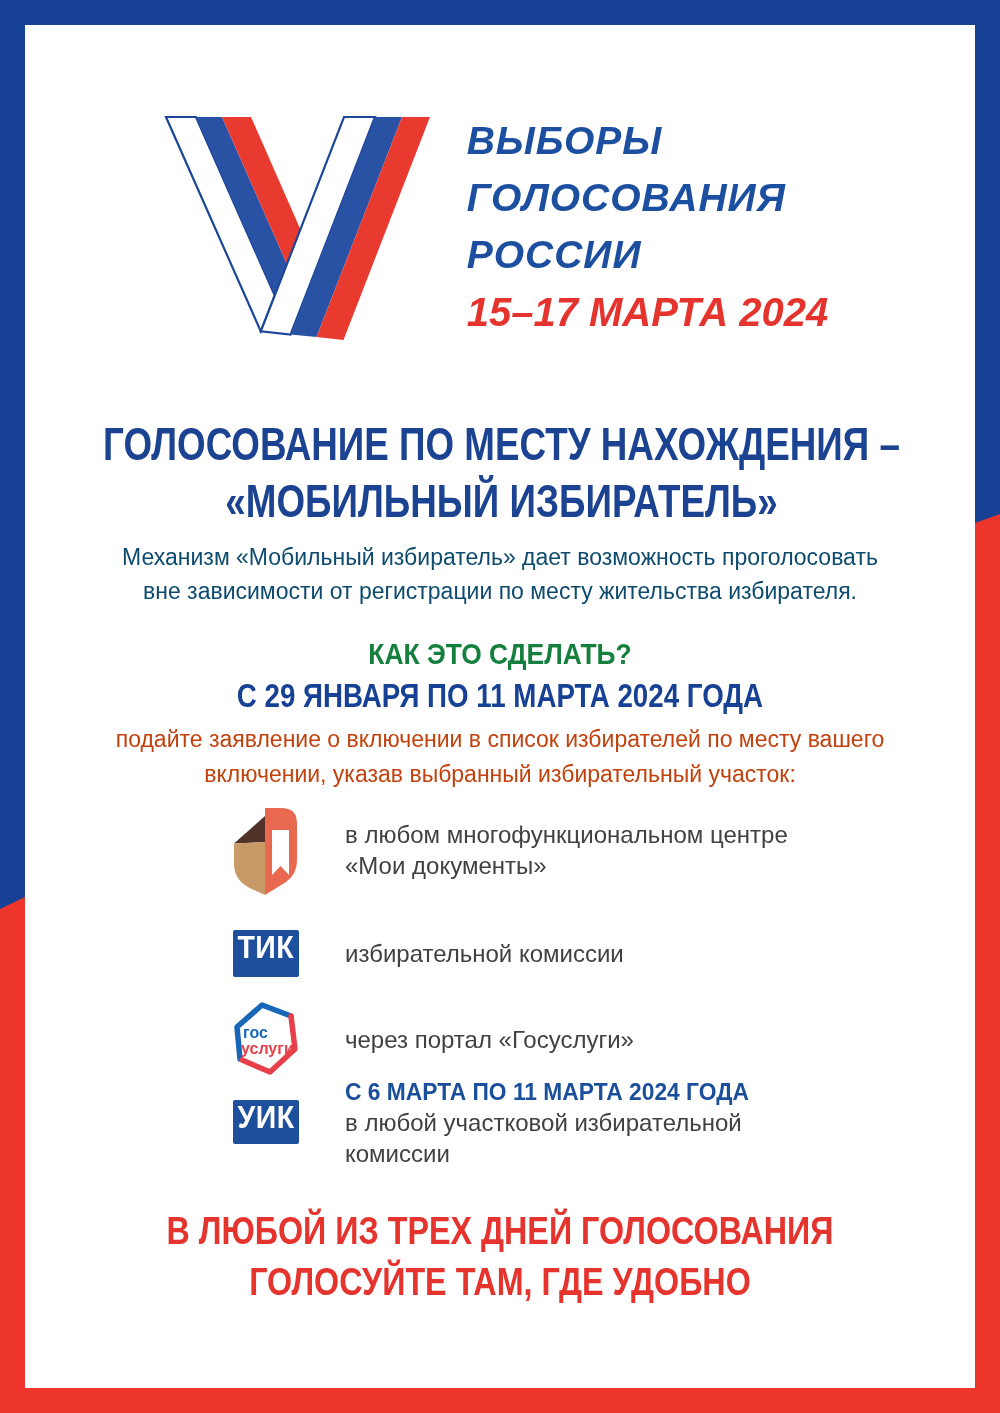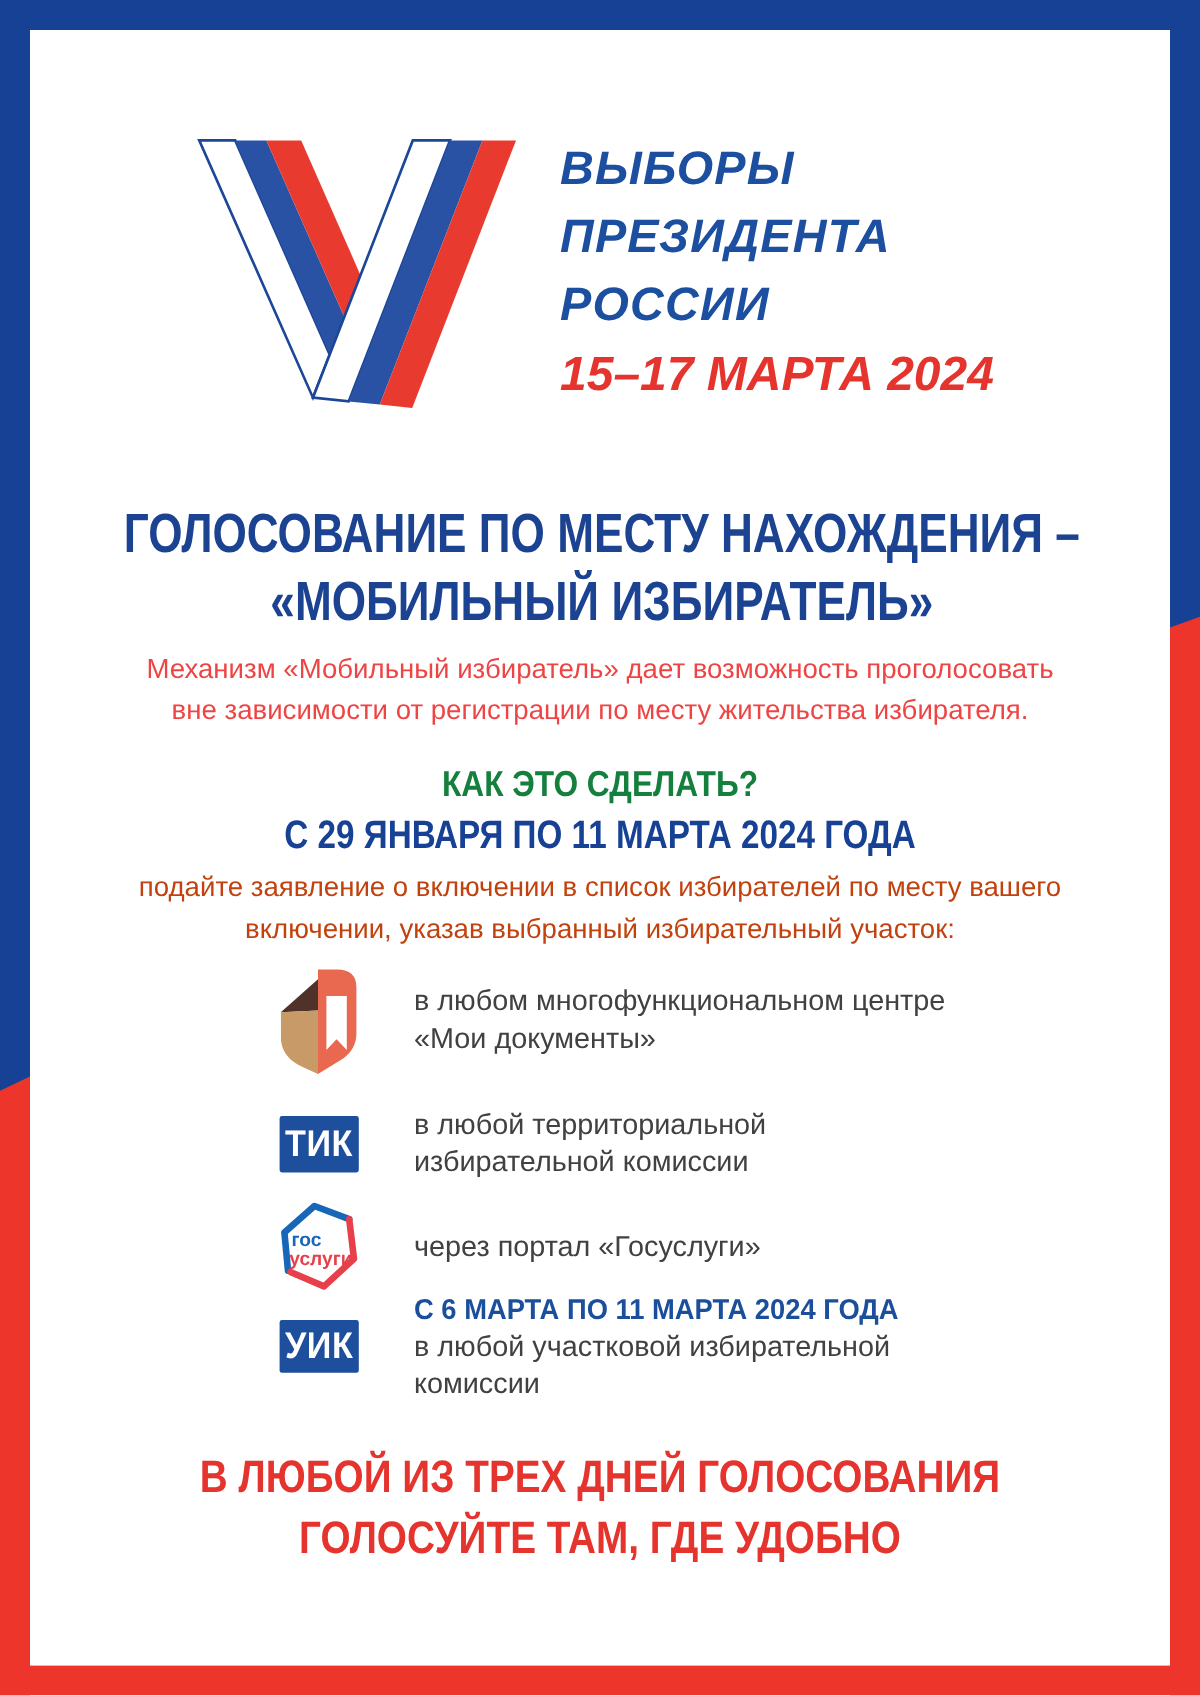--- a/index.html
+++ b/index.html
@@ -19,38 +19,38 @@
 
   
   .logo-row{position:absolute;top:110px;left:0;right:16px;display:flex;justify-content:center;align-items:flex-start;gap:31px;}
   .logo-text{padding-top:2px;}
   .logo-title-line{font-size:39px;font-weight:700;font-style:italic;color:#1d4fa1;line-height:57px;letter-spacing:1px;white-space:nowrap;}
   .logo-dates{font-size:40px;font-weight:700;font-style:italic;color:#e5332d;line-height:42px;margin-top:8px;white-space:nowrap;}
 
   
   .h1-block{position:absolute;top:416px;left:3px;right:0;text-align:center;color:#1b4391;}
   .h1-line{font-size:46px;font-weight:700;line-height:57px;transform:scaleX(0.8);transform-origin:50% 50%;white-space:nowrap;}
-  .intro{position:absolute;top:540px;left:0;right:0;text-align:center;color:#ef4444;}
+  .intro{position:absolute;top:540px;left:0;right:0;text-align:center;color:#0c4a6e;}
   .body-line{font-size:23px;line-height:34px;white-space:nowrap;}
   .how-title{position:absolute;top:636px;left:0;right:0;text-align:center;color:#15803d;}
   .how-title .t{font-size:30px;font-weight:700;line-height:36px;transform:scaleX(0.88);transform-origin:50% 50%;white-space:nowrap;}
   .how-period{position:absolute;top:676px;left:0;right:0;text-align:center;color:#164194;}
   .how-period .t{font-size:33px;font-weight:700;line-height:40px;transform:scaleX(0.84);transform-origin:50% 50%;white-space:nowrap;}
   .how-desc{position:absolute;top:722px;left:0;right:0;text-align:center;color:#c2410c;}
   .how-desc .body-line{line-height:35px;}
 
   
   .row{position:absolute;left:232px;width:620px;display:flex;align-items:center;}
   .icon-col{width:68px;display:flex;justify-content:center;flex-shrink:0;}
   .text-col{margin-left:45px;font-size:24px;color:#414042;line-height:31px;}
   .row1{top:802px;height:96px;}
   .row2{top:924px;height:58px;}
   .row3{top:1000px;height:78px;}
   .row4{top:1094px;height:56px;}
-  .badge{background:#1d4f9c;color:#ffffff;display:flex;align-items:center;justify-content:center;border-radius:2px;}
+  .badge{background:#1d4f9c;color:#ffffff;display:flex;align-items:flex-start;justify-content:center;border-radius:2px;}
   .badge-tik{width:66px;height:47px;}
   .badge-uik{width:66px;height:44px;}
   .badge span{font-size:31px;font-weight:700;transform:scaleX(0.92);letter-spacing:0.5px;}
   .uik-highlight{color:#1b4f9c;font-weight:700;font-size:24px;line-height:31px;transform:scaleX(0.95);transform-origin:0 50%;white-space:nowrap;}
 
   
   .footer{position:absolute;top:1206px;left:0;right:0;text-align:center;color:#e5332d;}
   .footer-line{font-size:38px;font-weight:700;line-height:51px;transform:scaleX(0.85);transform-origin:50% 50%;white-space:nowrap;}
 </style>
 </head>
@@ -71,21 +71,21 @@
       <polygon points="212,119 242,119 320.8,297.5 306.8,333.4" fill="#ffffff" stroke="#1c4798" stroke-width="2.2"></polygon>
       <polygon points="242,119 268,119 333,266.3 320.8,297.5" fill="#2a52a4"></polygon>
       <polygon points="268,119 297,119 346.5,231.5 333,266.3" fill="#e93a30"></polygon>
 
       <polygon points="390,119 421,119 336.6,336.5 306.8,333.4" fill="#ffffff" stroke="#1c4798" stroke-width="2.2"></polygon>
       <polygon points="421,119 448,119 362.5,339.1 336.6,336.5" fill="#2a52a4"></polygon>
       <polygon points="448,119 476,119 389.5,341.9 362.5,339.1" fill="#e93a30"></polygon>
     </svg>
     <div class="logo-text">
       <div class="logo-title-line">ВЫБОРЫ</div>
-      <div class="logo-title-line">ПРЕЗИДЕНТА</div>
+      <div class="logo-title-line">ГОЛОСОВАНИЯ</div>
       <div class="logo-title-line">РОССИИ</div>
       <div class="logo-dates">15–17 МАРТА 2024</div>
     </div>
   </header>
 
   <div class="h1-block">
     <div class="h1-line">ГОЛОСОВАНИЕ ПО МЕСТУ НАХОЖДЕНИЯ –</div>
     <div class="h1-line">«МОБИЛЬНЫЙ ИЗБИРАТЕЛЬ»</div>
   </div>
 
@@ -120,21 +120,20 @@
     </div>
   </div>
 
   <div class="row row2">
     <div class="icon-col">
       <div class="badge badge-tik">
         <span>ТИК</span>
       </div>
     </div>
     <div class="text-col">
-      <div>в любой территориальной</div>
       <div>избирательной комиссии</div>
     </div>
   </div>
 
   <div class="row row3">
     <div class="icon-col">
       <svg width="68" height="76" viewBox="0 0 68 76">
         <path d="M8,58 L5,26 L30,4 L59,15" fill="none" stroke="#1766b8" stroke-width="5.5" stroke-linecap="round" stroke-linejoin="round"></path>
         <path d="M59,15 L63,48 L38,71 L10,59" fill="none" stroke="#e8404a" stroke-width="5.5" stroke-linecap="round" stroke-linejoin="round"></path>
         <text x="11" y="37" font-size="16" font-weight="bold" fill="#1766b8">гос</text>

